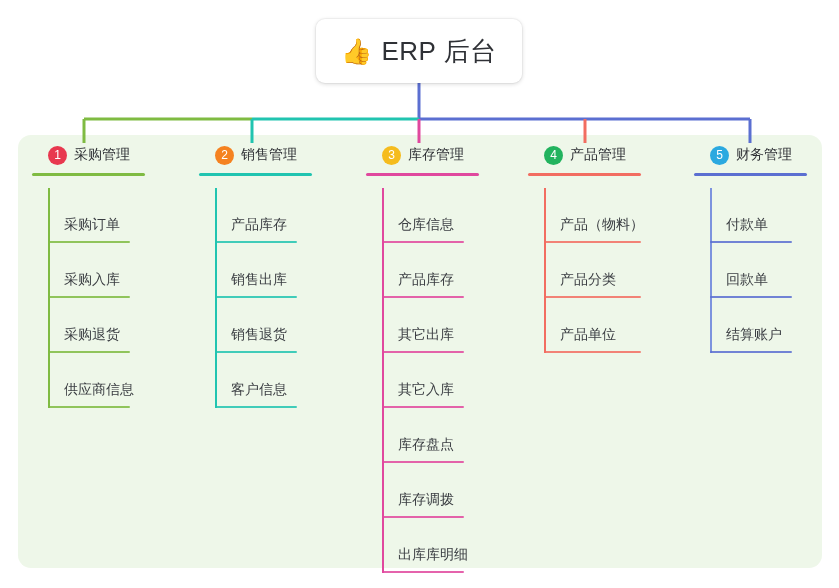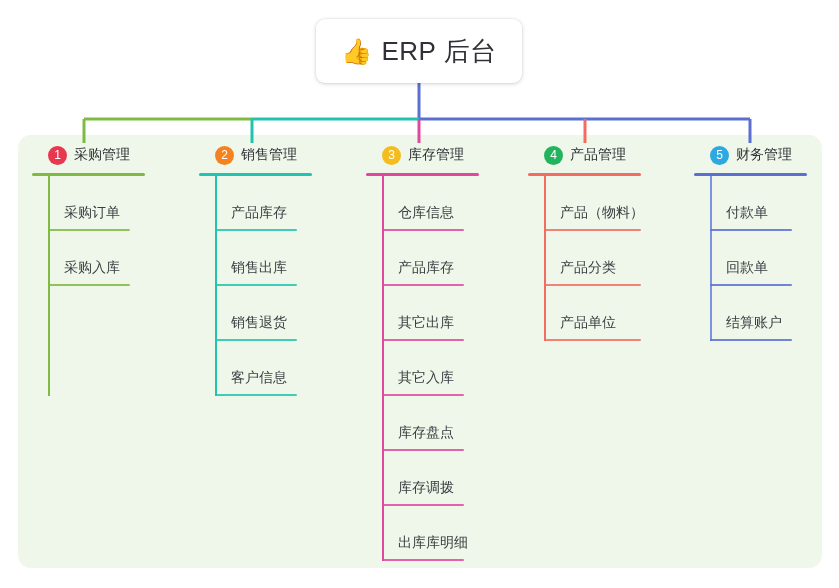--- a/index.html
+++ b/index.html
@@ -104,21 +104,21 @@
   }
   .branch-rule {
     height: 3px;
     border-radius: 2px;
     margin-top: 3px;
   }
 
   
   .children {
     position: relative;
-    margin-top: 0;
+    margin-top: 12px;
   }
   .child-stem {
     position: absolute;
     left: 16px;
     top: 0;
     width: 2px;
   }
   .child {
     position: relative;
     height: 55px;
@@ -175,20 +175,28 @@
         <div class="children">
           <div class="child-stem" style="background: rgb(127, 187, 66); height: 220px;"></div>
           <div class="child">
             <span class="child-text">采购订单</span>
             <div class="child-rule" style="background: rgb(127, 187, 66); width: 82px; opacity: 0.85;"></div>
           </div>
           <div class="child">
             <span class="child-text">采购入库</span>
             <div class="child-rule" style="background: rgb(127, 187, 66); width: 82px; opacity: 0.85;"></div>
           </div>
+          <div class="child">
+            <span class="child-text">采购退货</span>
+            <div class="child-rule" style="background: rgb(127, 187, 66); width: 82px; opacity: 0.85;"></div>
+          </div>
+          <div class="child">
+            <span class="child-text">供应商信息</span>
+            <div class="child-rule" style="background: rgb(127, 187, 66); width: 82px; opacity: 0.85;"></div>
+          </div>
         </div>
       </div>
       <div class="branch" style="left: 199px; width: 113px;">
         <div class="branch-head">
           <span class="badge" style="background: rgb(245, 130, 32);">2</span>
           <span class="branch-label">销售管理</span>
         </div>
         <div class="branch-rule" style="background: rgb(33, 196, 176); width: 113px;"></div>
         <div class="children">
           <div class="child-stem" style="background: rgb(33, 196, 176); height: 220px;"></div>

